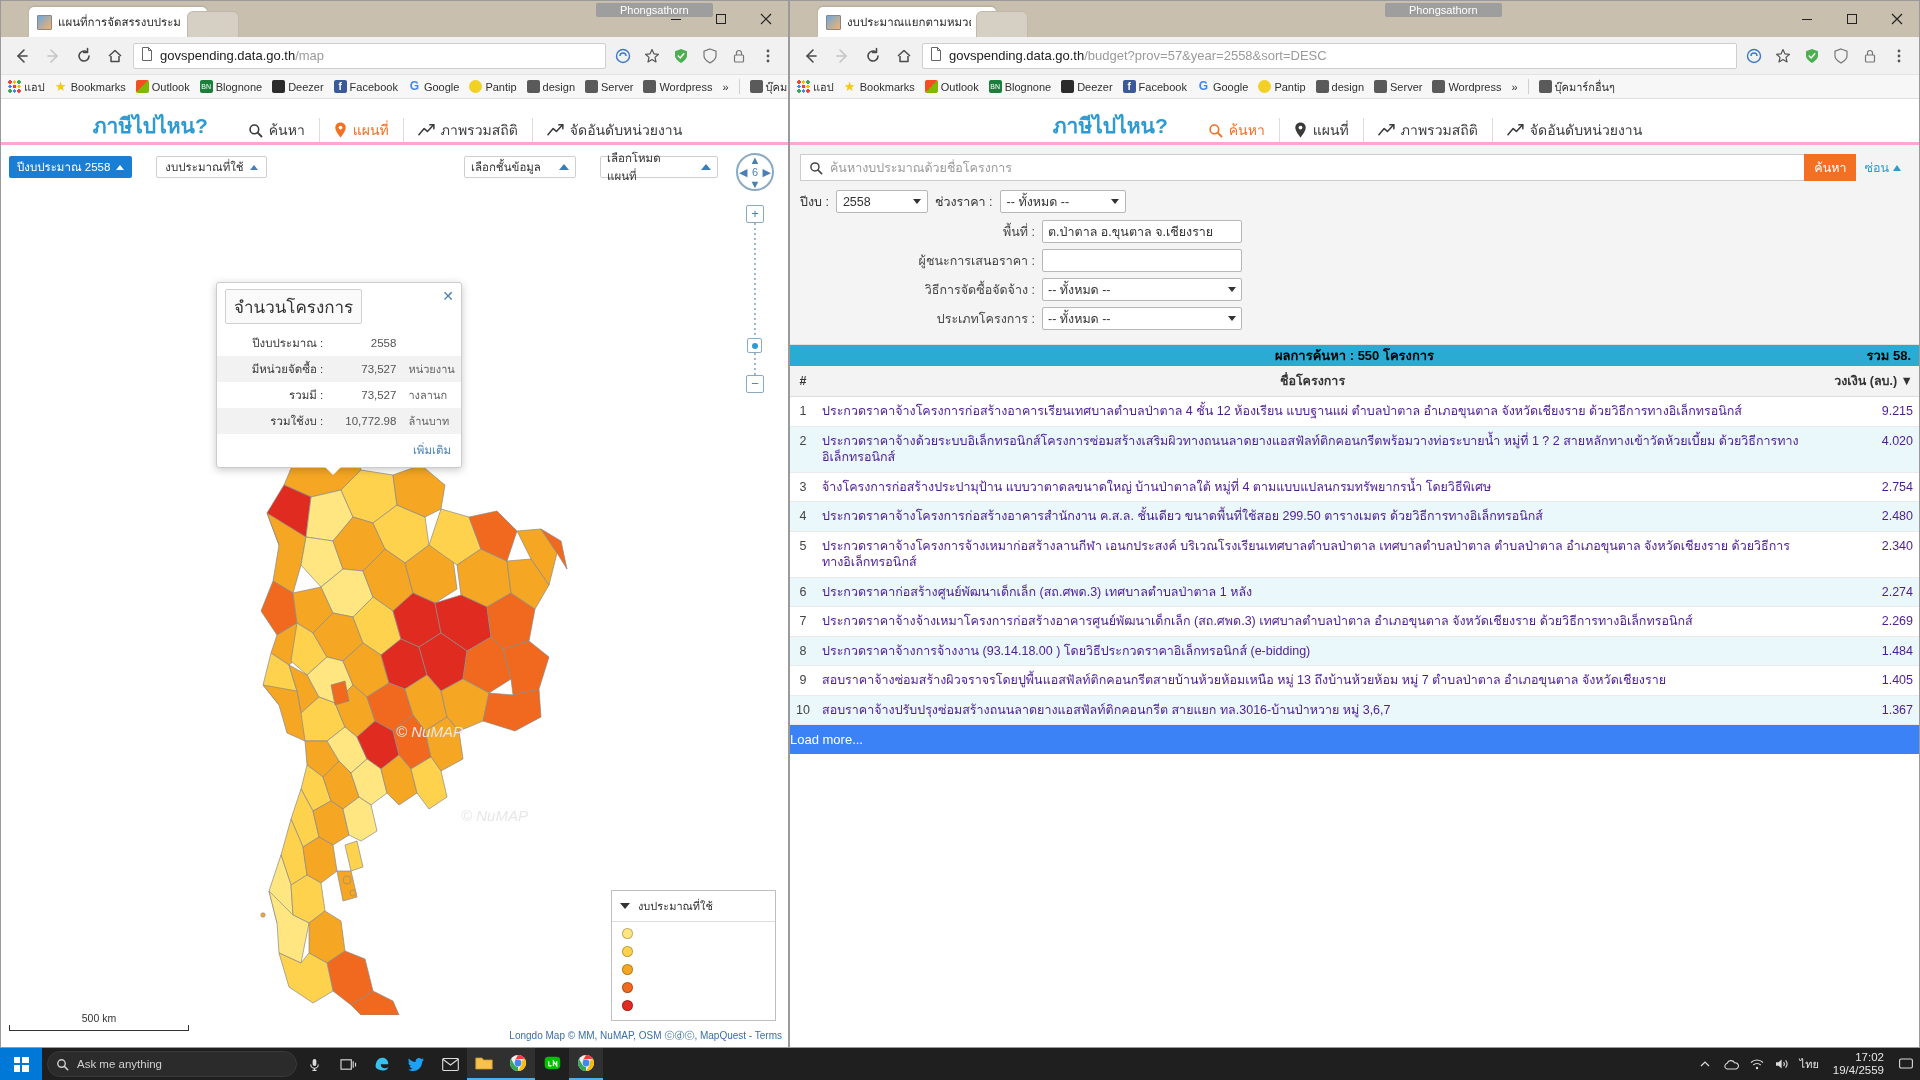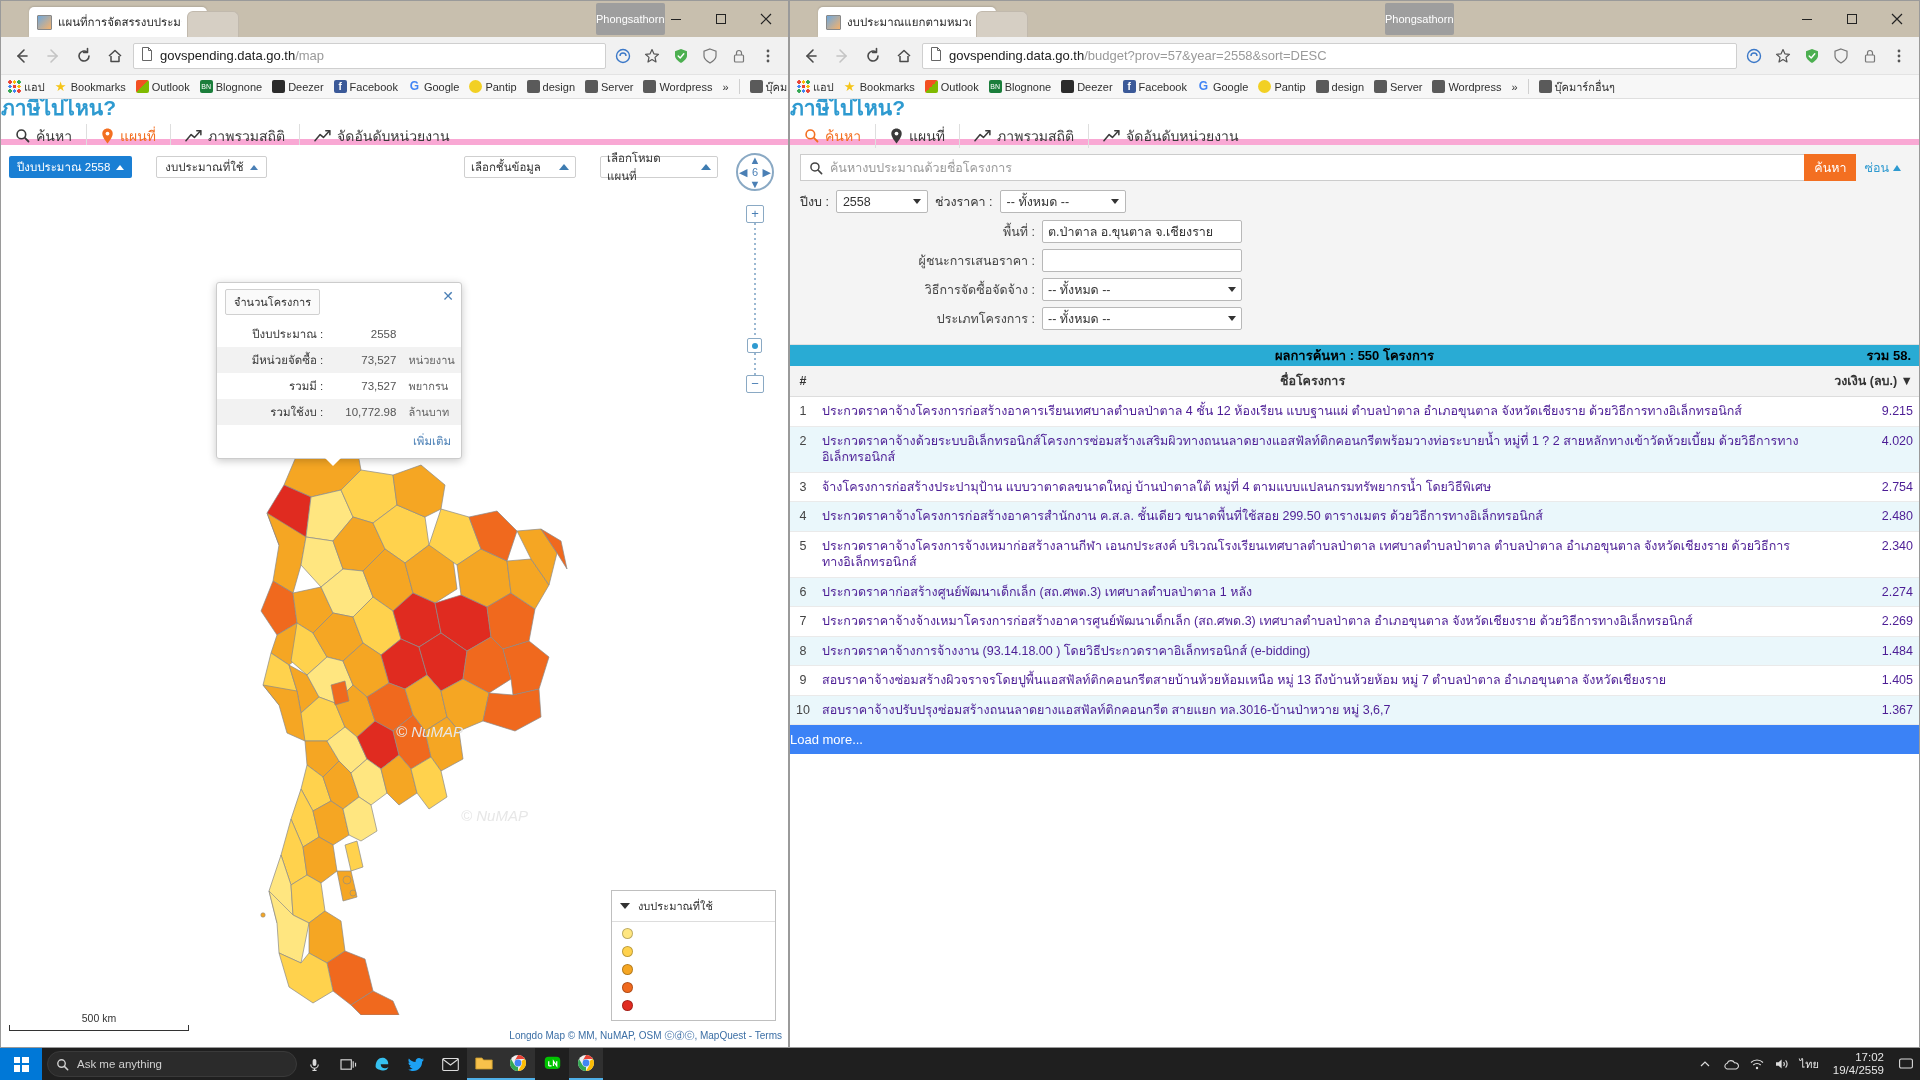--- a/index.html
+++ b/index.html
@@ -47,21 +47,21 @@
     overflow: hidden; text-overflow: clip; max-width: 124px;
   }
   .tab .tab-close { font-size: 13px; color: #555; line-height: 1; margin-left: 2px; cursor: default;}
   .tab-newstub {
     position: absolute; top: 10px; height: 26px; width: 52px;
     background: #d6cfc4; border-radius: 6px 6px 0 0;
     border: 1px solid #c1b9ad; border-bottom: none;
     transform: skewX(0deg);
   }
   .user-pill {
-    position: absolute; top: 2px; height: 32px; padding: 0 0;
+    position: absolute; top: 2px; height: 14px; padding: 0 24px;
     background: #9e9e9e; color: #fff; font-size: 11px;
     display: flex; align-items: center; border-radius: 2px;
   }
   .wbtns { position: absolute; top: 0; right: 0; height: 36px; display: flex; }
   .wbtn {
     width: 45px; height: 36px; display: flex; align-items: center; justify-content: center;
     font-size: 13px; color: #222;
   }
   .wbtn svg { display:block; }
   
@@ -87,22 +87,22 @@
     border-bottom: 1px solid #dfdfdf; overflow: hidden; white-space: nowrap;
   }
   .bm { display: flex; align-items: center; gap: 3px; flex: none; }
   .bm .bmico { width: 13px; height: 13px; border-radius: 2px; flex: none;
     display:inline-block; }
   .bm .bmtxt { font-size: 11px; }
   .bm-sep { width: 1px; height: 15px; background: #d0d0d0; flex: none; }
   
   .page { flex: 1; position: relative; background: #fff; overflow: hidden; }
   .site-header {
-    height: 46px; background: #fff; border-bottom: 6px solid #f9a8d4;
-    display: flex; align-items: flex-start; justify-content: center; gap: 0px; flex-direction: column;
+    height: 46px; background: #fff; border-bottom: 3px solid #f9a8d4;
+    display: flex; align-items: flex-end; justify-content: center; gap: 0px;
   }
   .brand { font-size: 21px; color: #2e9ad0; font-weight: bold; margin-right: 26px; }
   .nav { display: flex; align-items: center; }
   .navitem {
     display: flex; align-items: center; gap: 6px; padding: 0 14px;
     font-size: 14px; color: #3a3a3a; border-left: 1px solid #dedede; height: 24px;
   }
   .navitem:first-child { border-left: none; }
   .navitem.active { color: #f36f21; }
   .navitem svg { display:block; }
@@ -126,21 +126,21 @@
   }
   .map-select .tri { width:0;height:0;border-left:5px solid transparent;border-right:5px solid transparent;border-bottom:6px solid #3e7cb1; }
   
   .info-pop {
     position: absolute; left: 215px; top: 137px; width: 246px;
     background: #fff; border: 1px solid #ccc; border-radius: 3px;
     box-shadow: 0 2px 8px rgba(0,0,0,.22); z-index: 10;
   }
   .info-pop .tabrow { display: flex; align-items: center; padding: 6px 8px 0 8px; position: relative; }
   .info-tab {
-    border: 1px solid #d0d0d0; background: #fafafa; font-size: 11px;
+    border: 1px solid #d0d0d0; background: #fafafa; font-size: 17px;
     padding: 3px 8px; border-radius: 2px; color: #333;
   }
   .info-close { position: absolute; right: 7px; top: 6px; font-size: 14px; color: #4a7fb5; line-height: 1; }
   .info-pop table { width: 100%; border-collapse: collapse; margin-top: 6px; }
   .info-pop td { font-size: 11.5px; color: #444; padding: 4px 6px; }
   .info-pop tr.alt { background: #f2f2f2; }
   .info-pop td.k { text-align: right; width: 46%; color: #3a3a3a; }
   .info-pop td.v { text-align: right; width: 30%; color: #555; }
   .info-pop td.u { text-align: left; width: 24%; color: #666; font-size: 11px; }
   .info-more { text-align: right; font-size: 11.5px; color: #4a7fb5; padding: 7px 10px 8px 0; }
@@ -588,21 +588,21 @@
             <td class="u"></td>
           </tr>
           <tr class="alt">
             <td class="k">มีหน่วยจัดซื้อ :</td>
             <td class="v">73,527</td>
             <td class="u">หน่วยงาน</td>
           </tr>
           <tr>
             <td class="k">รวมมี :</td>
             <td class="v">73,527</td>
-            <td class="u">พยากรน</td>
+            <td class="u">างลานก</td>
           </tr>
           <tr class="alt">
             <td class="k">รวมใช้งบ :</td>
             <td class="v">10,772.98</td>
             <td class="u">ล้านบาท</td>
           </tr>
         </tbody>
           </table>
         <div class="info-more">เพิ่มเติม</div>
         <div class="pop-tail"></div>

